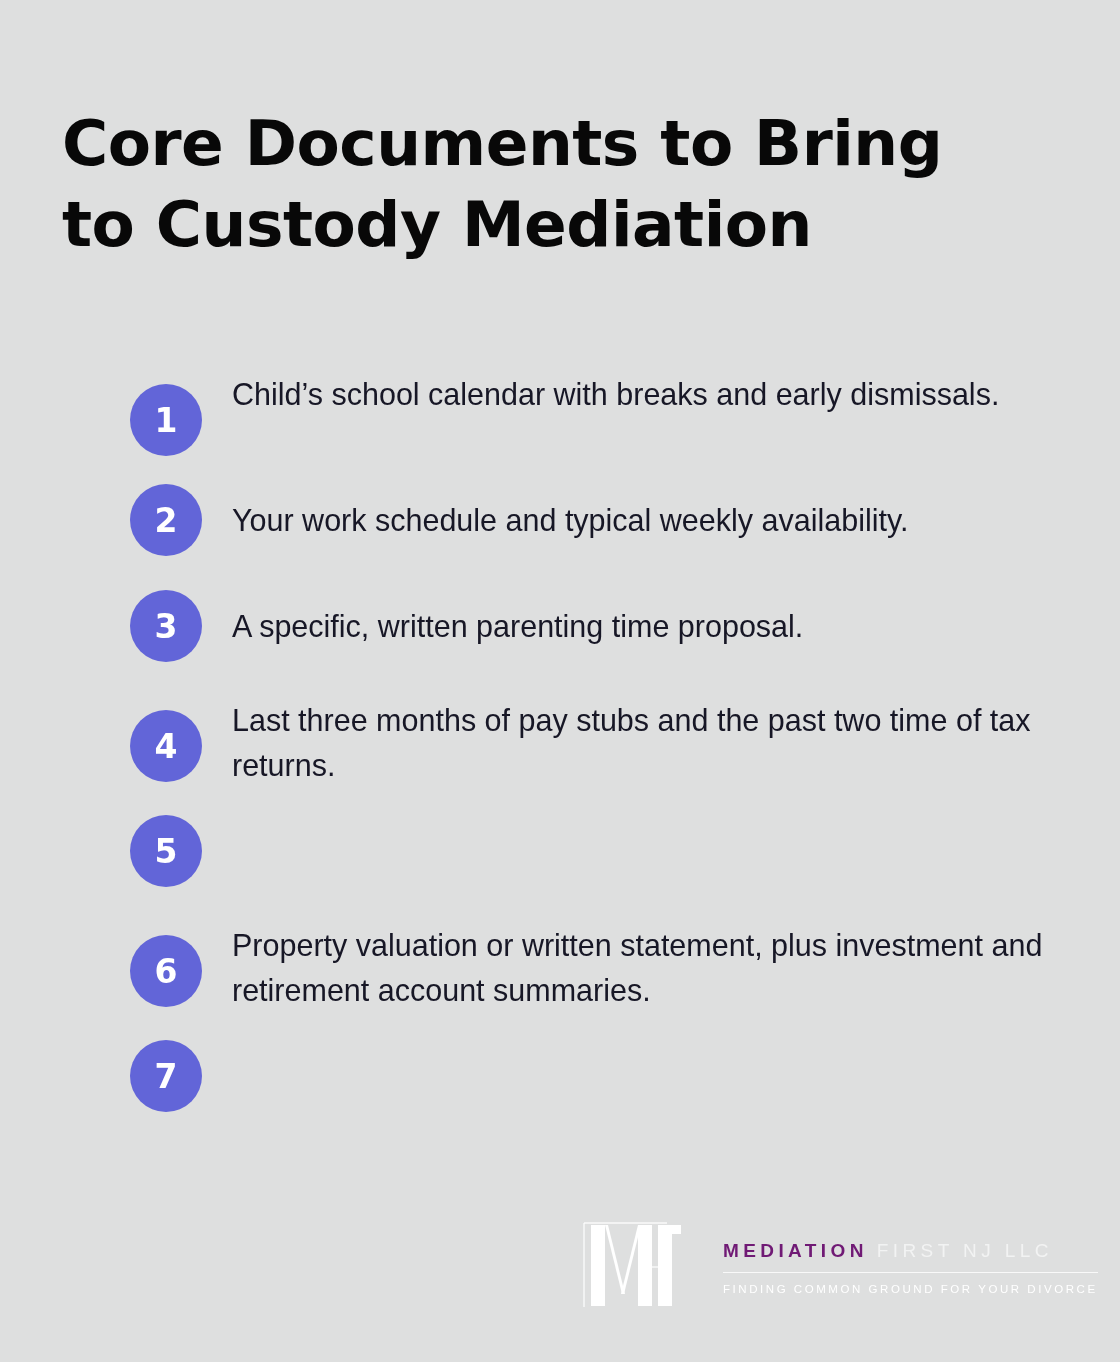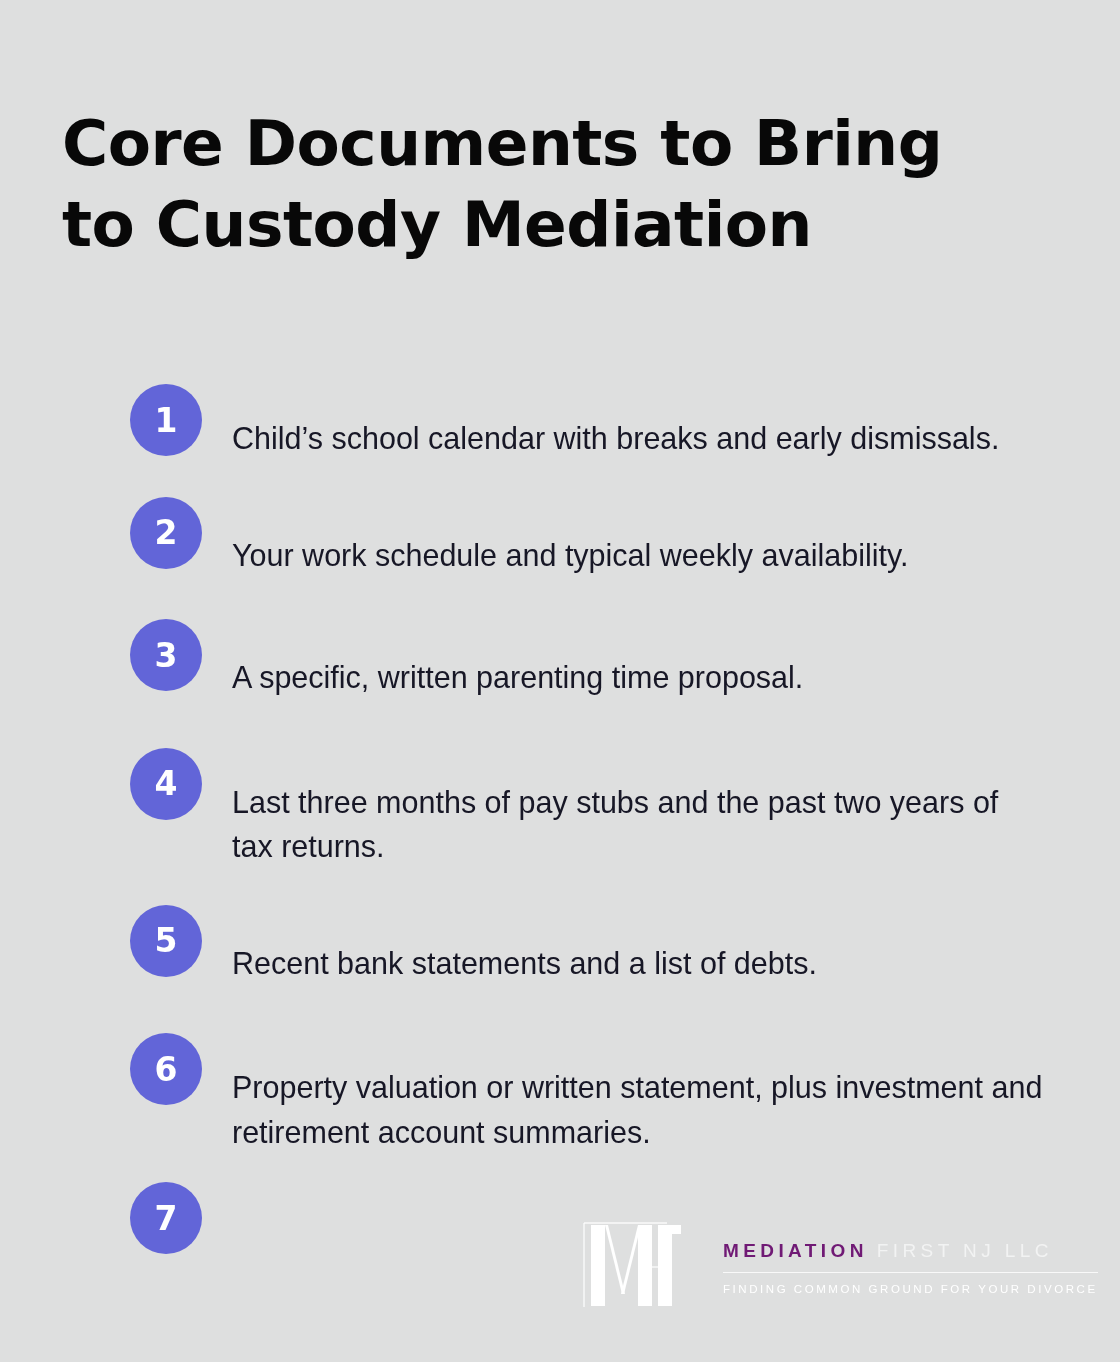--- a/index.html
+++ b/index.html
@@ -78,21 +78,20 @@
 
   .step-text {
     flex: 1 1 auto;
     margin-left: 30px;
     font-family: "Liberation Sans", sans-serif;
     font-size: 30.5px;
     line-height: 1.46;
     color: #171726;
     padding-top: 2px;
     max-width: 815px;
-    margin-top: 44px;
   }
 
   
   .step-item.single .step-badge {
     align-self: center;
   }
   .step-item.single .step-text {
     align-self: center;
     padding-top: 0;
   }
@@ -189,26 +188,25 @@
       <span class="step-text">Your work schedule and typical weekly availability.</span>
     </li>
 
     <li class="step-item single gap-lg">
       <span class="step-badge">3</span>
       <span class="step-text">A specific, written parenting time proposal.</span>
     </li>
 
     <li class="step-item two-line">
       <span class="step-badge">4</span>
-      <span class="step-text">Last three months of pay stubs and the past two years of tax returns.</span>
+      <span class="step-text">Last three months of pay stubs and the past two time of tax returns.</span>
     </li>
 
     <li class="step-item single gap-lg">
       <span class="step-badge">5</span>
-      <span class="step-text">Recent bank statements and a list of debts.</span>
     </li>
 
     <li class="step-item two-line">
       <span class="step-badge">6</span>
       <span class="step-text">Property valuation or written statement, plus investment and retirement account summaries.</span>
     </li>
 
     <li class="step-item single">
       <span class="step-badge">7</span>
     </li>

